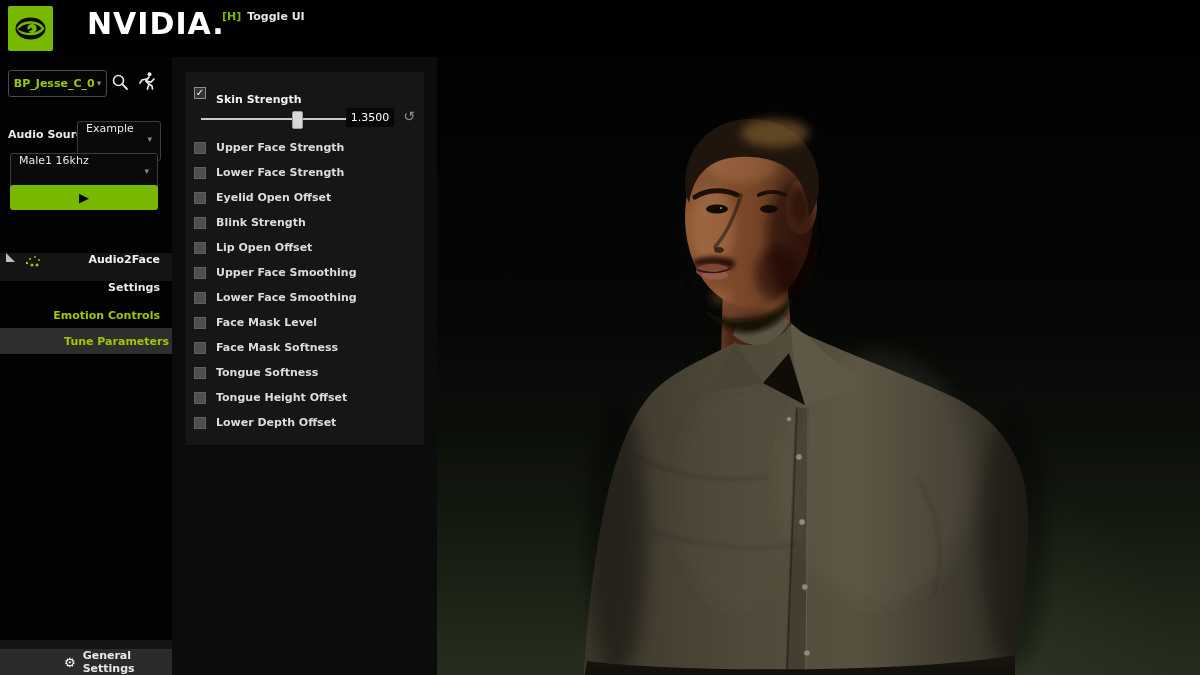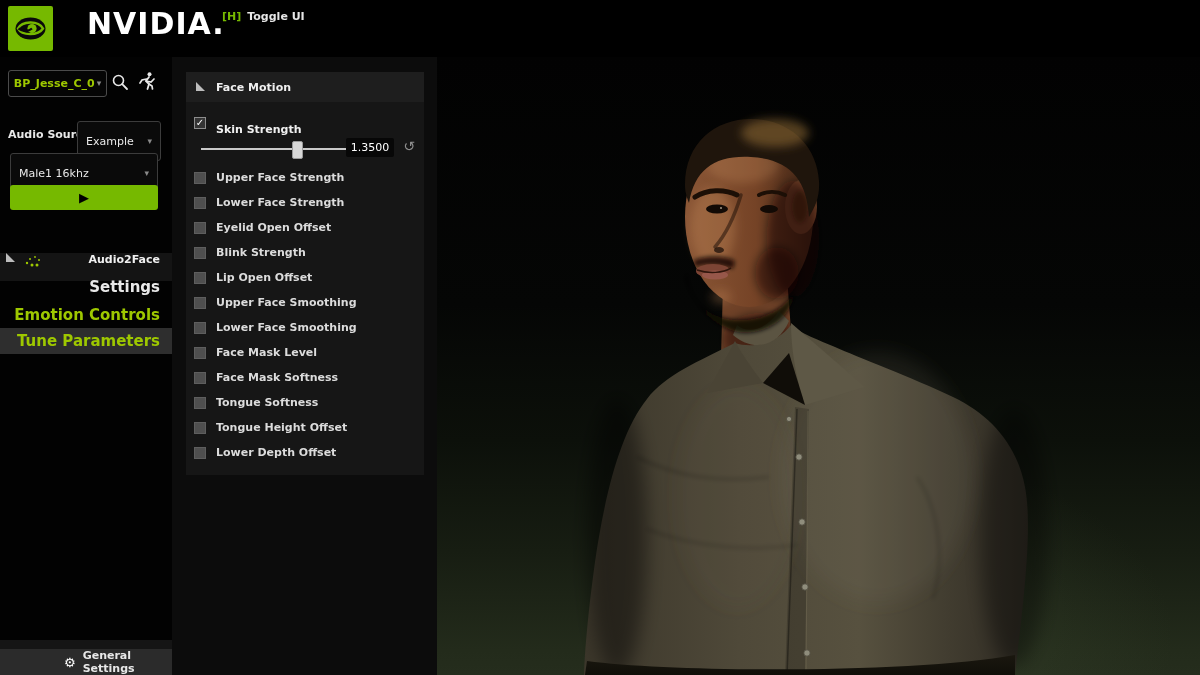--- a/index.html
+++ b/index.html
@@ -15,29 +15,29 @@
 
   
   .sidebar{position:absolute;left:0;top:57px;width:172px;height:618px;background:#020202;}
   .preset{position:absolute;left:8px;top:13px;width:97px;height:25px;border:1px solid #4b4b4b;
           border-radius:3px;display:flex;align-items:center;justify-content:center;gap:2px;
           font-size:11px;font-weight:bold;color:#9ec800;cursor:pointer;background:#050505;}
   .caret{color:#8a8a8a;font-size:9px;line-height:1;}
   .icon-btn{position:absolute;width:22px;height:22px;display:flex;align-items:center;justify-content:center;cursor:pointer;}
   .label{font-size:11px;font-weight:bold;color:#e8e8e8;}
   .select{position:absolute;height:40px;background:#0a0a0a;border:1px solid #3c3c3c;border-radius:3px;
-          display:flex;align-items:center;font-size:11px;color:#e8e8e8;cursor:pointer;padding:0 8px;box-sizing:border-box;}
+          display:flex;font-size:11px;color:#e8e8e8;cursor:pointer;padding:0 8px;box-sizing:border-box;flex-direction:column;}
   .select .caret{margin-left:auto;}
   .play-btn{position:absolute;left:10px;top:128px;width:148px;height:25px;background:#76b900;border-radius:3px;
             display:flex;align-items:center;justify-content:center;color:#000;font-size:13px;cursor:pointer;}
   .a2f-header{position:absolute;left:0;top:196px;width:172px;height:28px;background:#141414;
               display:flex;align-items:flex-start;}
   .a2f-title{position:absolute;right:12px;font-size:11px;font-weight:bold;color:#f0f0f0;}
   .side-item{position:absolute;left:0;width:172px;height:26px;display:flex;align-items:center;cursor:pointer;}
-  .side-item span{position:absolute;right:12px;font-size:15px;font-weight:bold;}
+  .side-item span{position:absolute;right:12px;font-size:11px;font-weight:bold;}
   .side-item.white span{color:#e8e8e8;}
   .side-item.green span{color:#9ec800;}
   .side-item.selected{background:#2e2e2e;}
   .pre-bottom{position:absolute;left:0;bottom:26px;width:172px;height:9px;background:#151515;}
   .gen-settings{position:absolute;left:0;bottom:0;width:172px;height:26px;background:#2b2b2b;
                 display:flex;align-items:center;cursor:pointer;}
   .gear{margin-left:64px;color:#fff;font-size:13px;line-height:1;}
   .gen-settings .label{margin-left:7px;}
 
   
@@ -141,39 +141,33 @@
       </svg>
       <span class="a2f-title">Audio2Face</span>
     </div>
 
     <div class="side-item white" style="top:217px;">
       <span>Settings</span>
     </div>
     <div class="side-item green" style="top:245px;">
       <span>Emotion Controls</span>
     </div>
-    <div class="side-item green selected" style="top:271px;">
+    <div class="side-item green selected" style="top:271px;padding-left:9px;">
       <span>Tune Parameters</span>
     </div>
 
     <div class="pre-bottom"></div>
     <div class="gen-settings">
       <span class="gear">⚙</span>
       <span class="label">General Settings</span>
     </div>
   </div>
 
   <div class="midcol">
     <div class="panel">
-      <div class="panel-header">
-        <svg class="tri" width="10" height="10" viewBox="0 0 10 10">
-          <polygon points="0,9 9,9 9,0" fill="#bdbdbd" transform="scale(-1,1) translate(-9,0)"></polygon>
-        </svg>
-        <span class="panel-title">Face Motion</span>
-      </div>
       <div class="panel-body">
 
         <div class="prow">
           <span class="cb checked">✓</span>
           <span class="plabel" style="color:#f0f0f0;margin-top:13px;">Skin Strength</span>
         </div>
         <div class="slider-row">
           <div class="track">
             <div class="thumb" style="left: 66%;"></div>
           </div>

